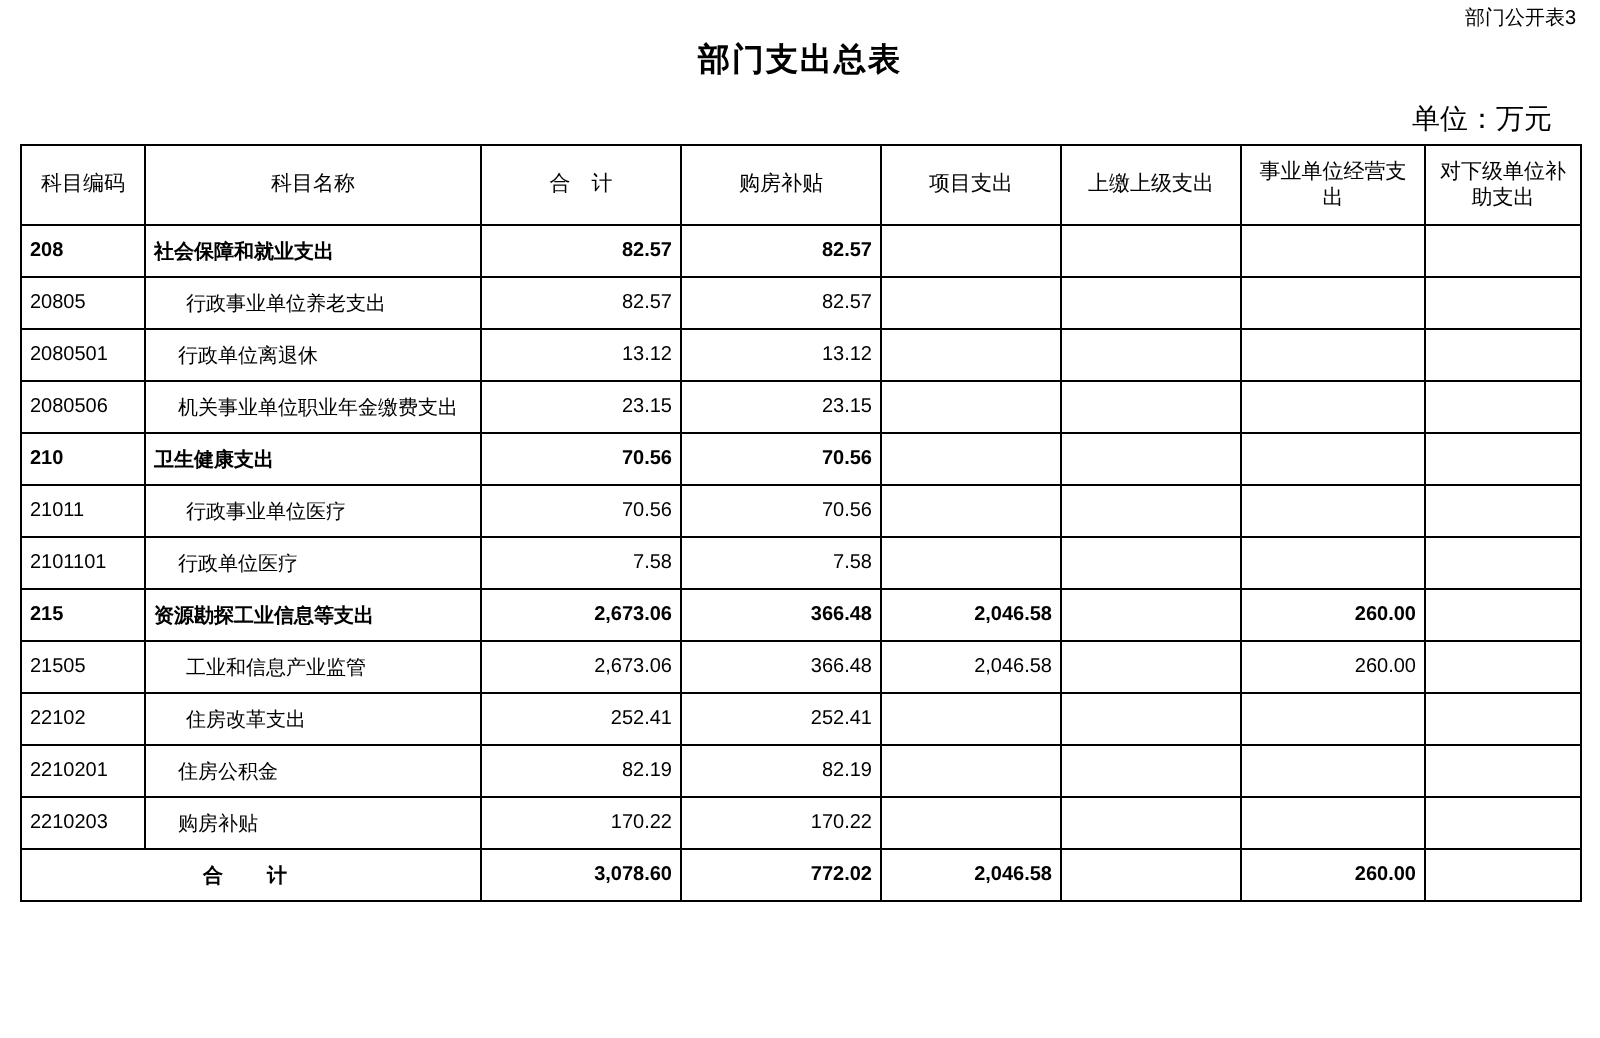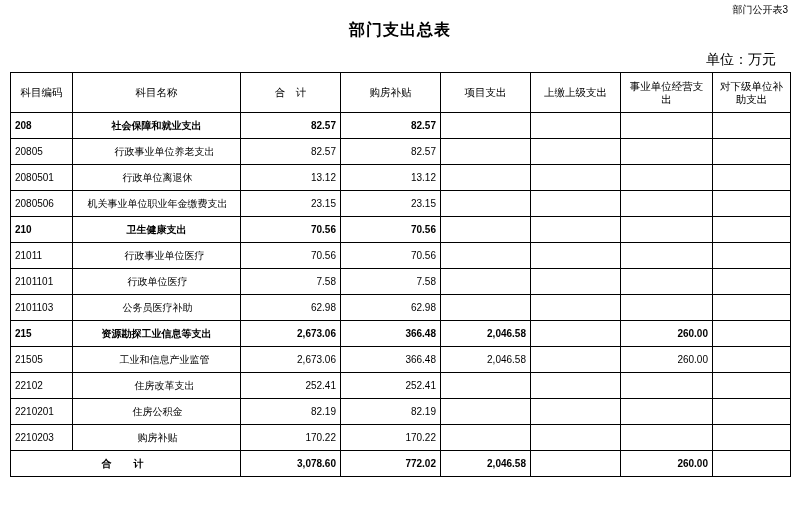--- a/index.html
+++ b/index.html
@@ -73,36 +73,36 @@
   col.c-proj   { width: 90px; }
   col.c-upper  { width: 90px; }
   col.c-oper   { width: 92px; }
   col.c-sub    { width: 78px; }
 
   td.code {
     text-align: left;
     padding-left: 5px;
   }
   td.name {
-    text-align: center;
+    text-align: left;
     padding-left: 6px;
   }
   td.num {
     text-align: right;
     padding-right: 14px;
     font-family: "Liberation Sans", sans-serif;
   }
   tr.lvl1 td.code,
   tr.lvl1 td.name,
   tr.lvl1 td.num { font-weight: bold; }
   tr.lvl2 td.code,
   tr.lvl2 td.name,
   tr.lvl2 td.num { font-weight: normal; }
   tr.lvl2 td.name { padding-left: 20px; }
-  tr.lvl3 td.name { padding-left: 6px; }
+  tr.lvl3 td.name { padding-left: 16px; }
 
   tr.total td {
     font-weight: bold;
   }
   td.total-label {
     text-align: center;
     letter-spacing: 6px;
     padding-left: 0;
   }
 </style>
@@ -204,30 +204,20 @@
         <tr class="lvl3">
           <td class="code">2101101</td>
           <td class="name">行政单位医疗</td>
           <td class="num">7.58</td>
           <td class="num">7.58</td>
           <td class="num"></td>
           <td class="num"></td>
           <td class="num"></td>
           <td class="num"></td>
         </tr>
-        <tr class="lvl3">
-          <td class="code">2101103</td>
-          <td class="name">公务员医疗补助</td>
-          <td class="num">62.98</td>
-          <td class="num">62.98</td>
-          <td class="num"></td>
-          <td class="num"></td>
-          <td class="num"></td>
-          <td class="num"></td>
-        </tr>
         <tr class="lvl1">
           <td class="code">215</td>
           <td class="name">资源勘探工业信息等支出</td>
           <td class="num">2,673.06</td>
           <td class="num">366.48</td>
           <td class="num">2,046.58</td>
           <td class="num"></td>
           <td class="num">260.00</td>
           <td class="num"></td>
         </tr>

